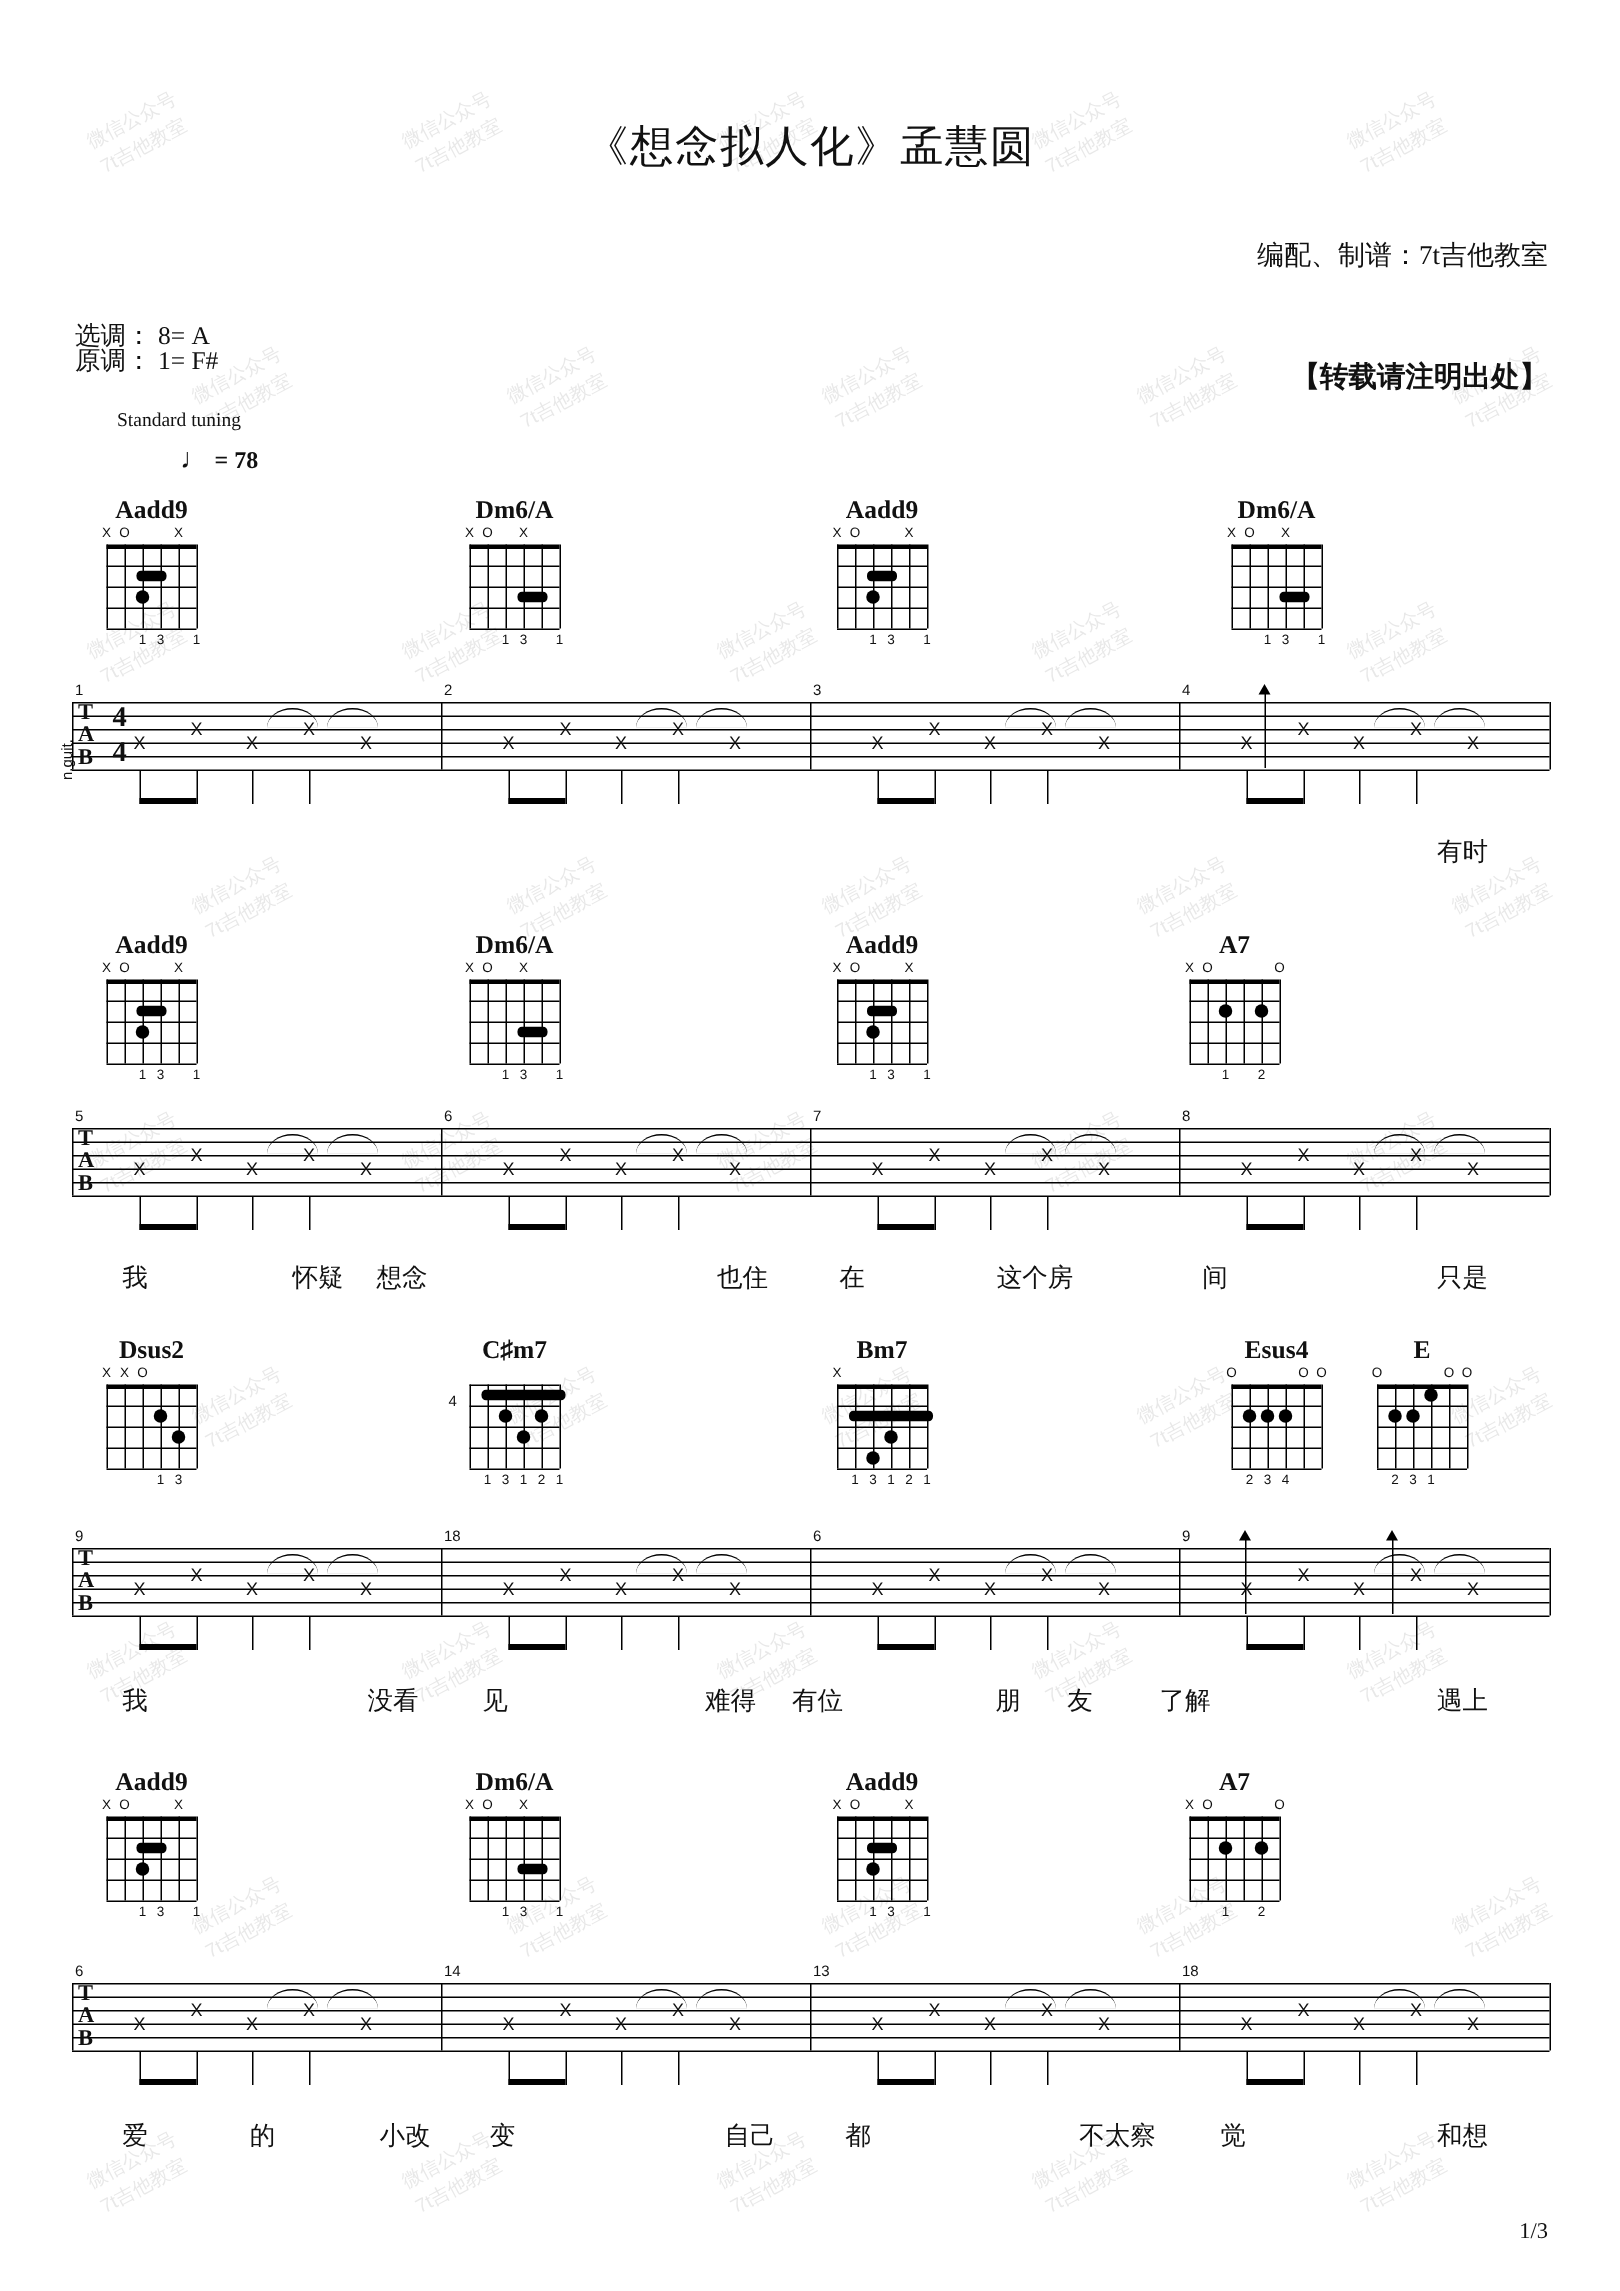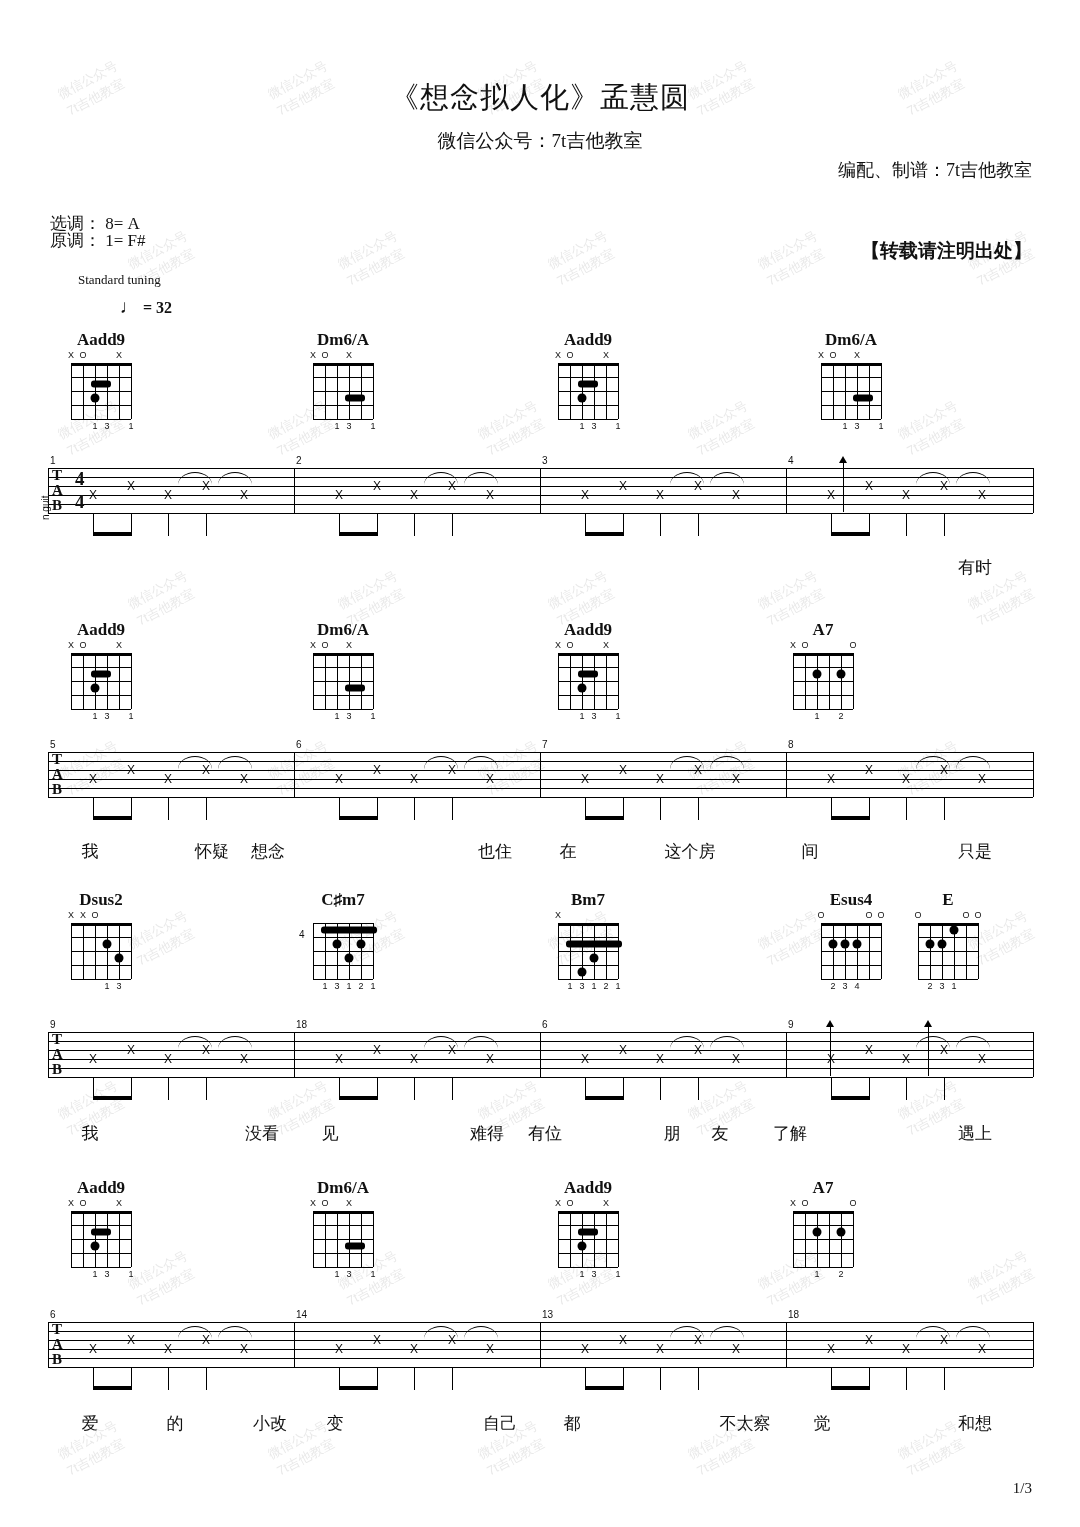--- a/index.html
+++ b/index.html
@@ -293,29 +293,28 @@
       <div class="wm" style="left: 760px; top: 1260px;">微信公众号<br>7t吉他教室</div>
       <div class="wm" style="left: 970px; top: 1260px;">微信公众号<br>7t吉他教室</div>
       <div class="wm" style="left: 60px; top: 1430px;">微信公众号<br>7t吉他教室</div>
       <div class="wm" style="left: 270px; top: 1430px;">微信公众号<br>7t吉他教室</div>
       <div class="wm" style="left: 480px; top: 1430px;">微信公众号<br>7t吉他教室</div>
       <div class="wm" style="left: 690px; top: 1430px;">微信公众号<br>7t吉他教室</div>
       <div class="wm" style="left: 900px; top: 1430px;">微信公众号<br>7t吉他教室</div>
     </div>
 
   <div class="title">《想念拟人化》孟慧圆</div>
-  <div class="subtitle">微信公众号：7t吉他教室</div>
   <div class="credit">编配、制谱：7t吉他教室</div>
   <div class="repost">【转载请注明出处】</div>
   <div class="keyline1">原调： 1= F#</div>
   <div class="keyline2">选调： 8= A</div>
   <div class="tuning">Standard tuning</div>
   <div class="tempo">
     <span class="note">♩</span>
-    <span>= 32</span>
+    <span>= 78</span>
   </div>
   <div class="page-num">1/3</div>
 
   <div id="systems-layer">
       <div class="system" style="top: 330px; height: 1px;">
         <div class="chordbox" style="left: 58px; top: 0px; position: absolute;">
           <div class="chordname wide">Aadd9</div>
           <div class="grid-wrap">
             <div class="grid">
               <div class="vline" style="left: 0px;"></div>

